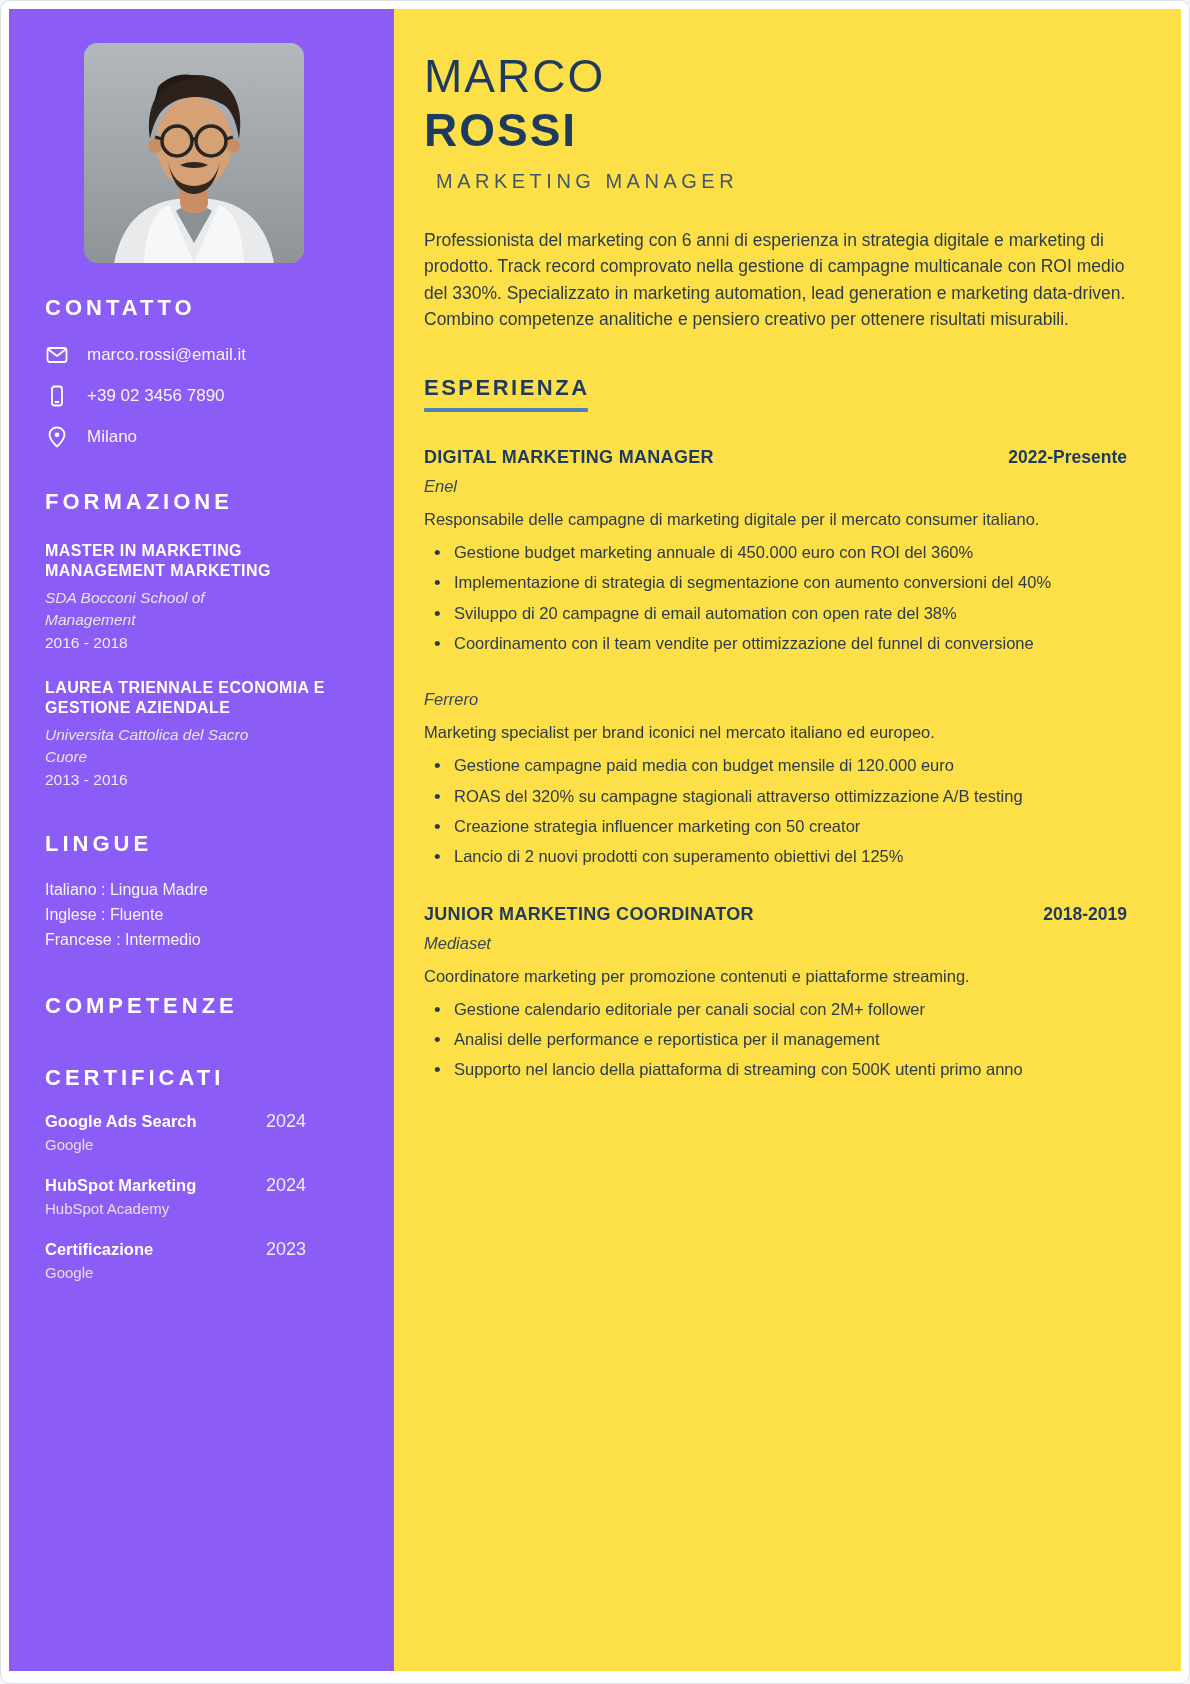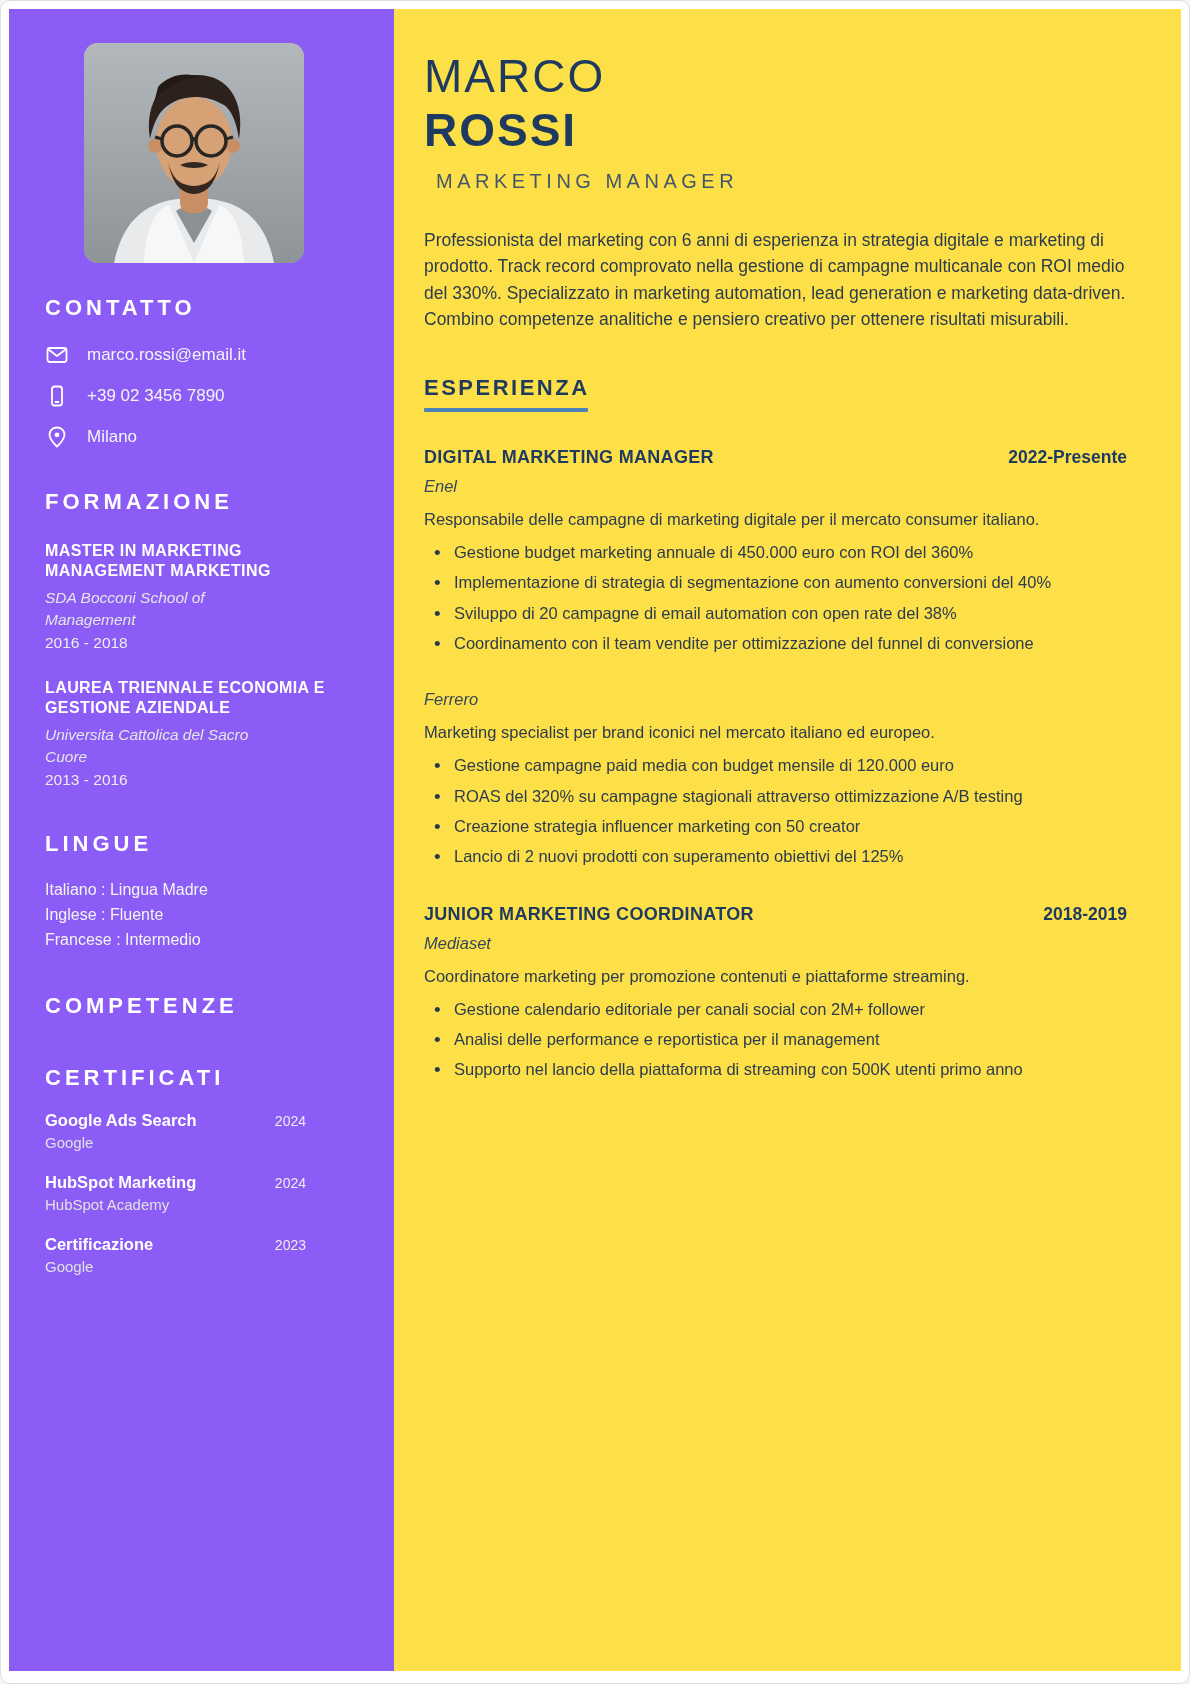--- a/index.html
+++ b/index.html
@@ -41,21 +41,21 @@
   .lingue-heading { margin-top:42px; }
   .lang-list { margin-top:20px; }
   .lang-item { font-size:16px; color:#f5f5f5; line-height:1.58; }
 
   .competenze-heading { margin-top:40px; }
   .certificati-heading { margin-top:46px; }
   .cert-list { margin-top:20px; }
   .cert-item { margin-bottom:22px; }
   .cert-row { display:flex; justify-content:space-between; align-items:baseline; padding-right:36px; }
   .cert-name { font-size:16.5px; font-weight:800; color:#fff; }
-  .cert-year { font-size:14px; color:#ededed; }
+  .cert-year { font-size:18px; color:#ededed; }
   .cert-issuer { font-size:15px; color:#e2e2e2; margin-top:4px; }
 
   
   .main { flex:1; padding:40px 54px 0 30px; background:#fde047; }
   .name-first { display:block; font-size:46px; font-weight:400; letter-spacing:2px; color:#1f3a5f; line-height:1.18; }
   .name-last  { display:block; font-size:46px; font-weight:800; letter-spacing:2px; color:#1f3a5f; line-height:1.18; }
   .role { margin-top:12px; font-size:20px; letter-spacing:4.5px; color:#44566b; font-weight:500;margin-left:12px; }
   .summary { margin-top:34px; font-size:17.5px; line-height:1.52; color:#2d3b4e; max-width:706px; }
 
   .exp-heading-wrap { margin-top:42px; }

